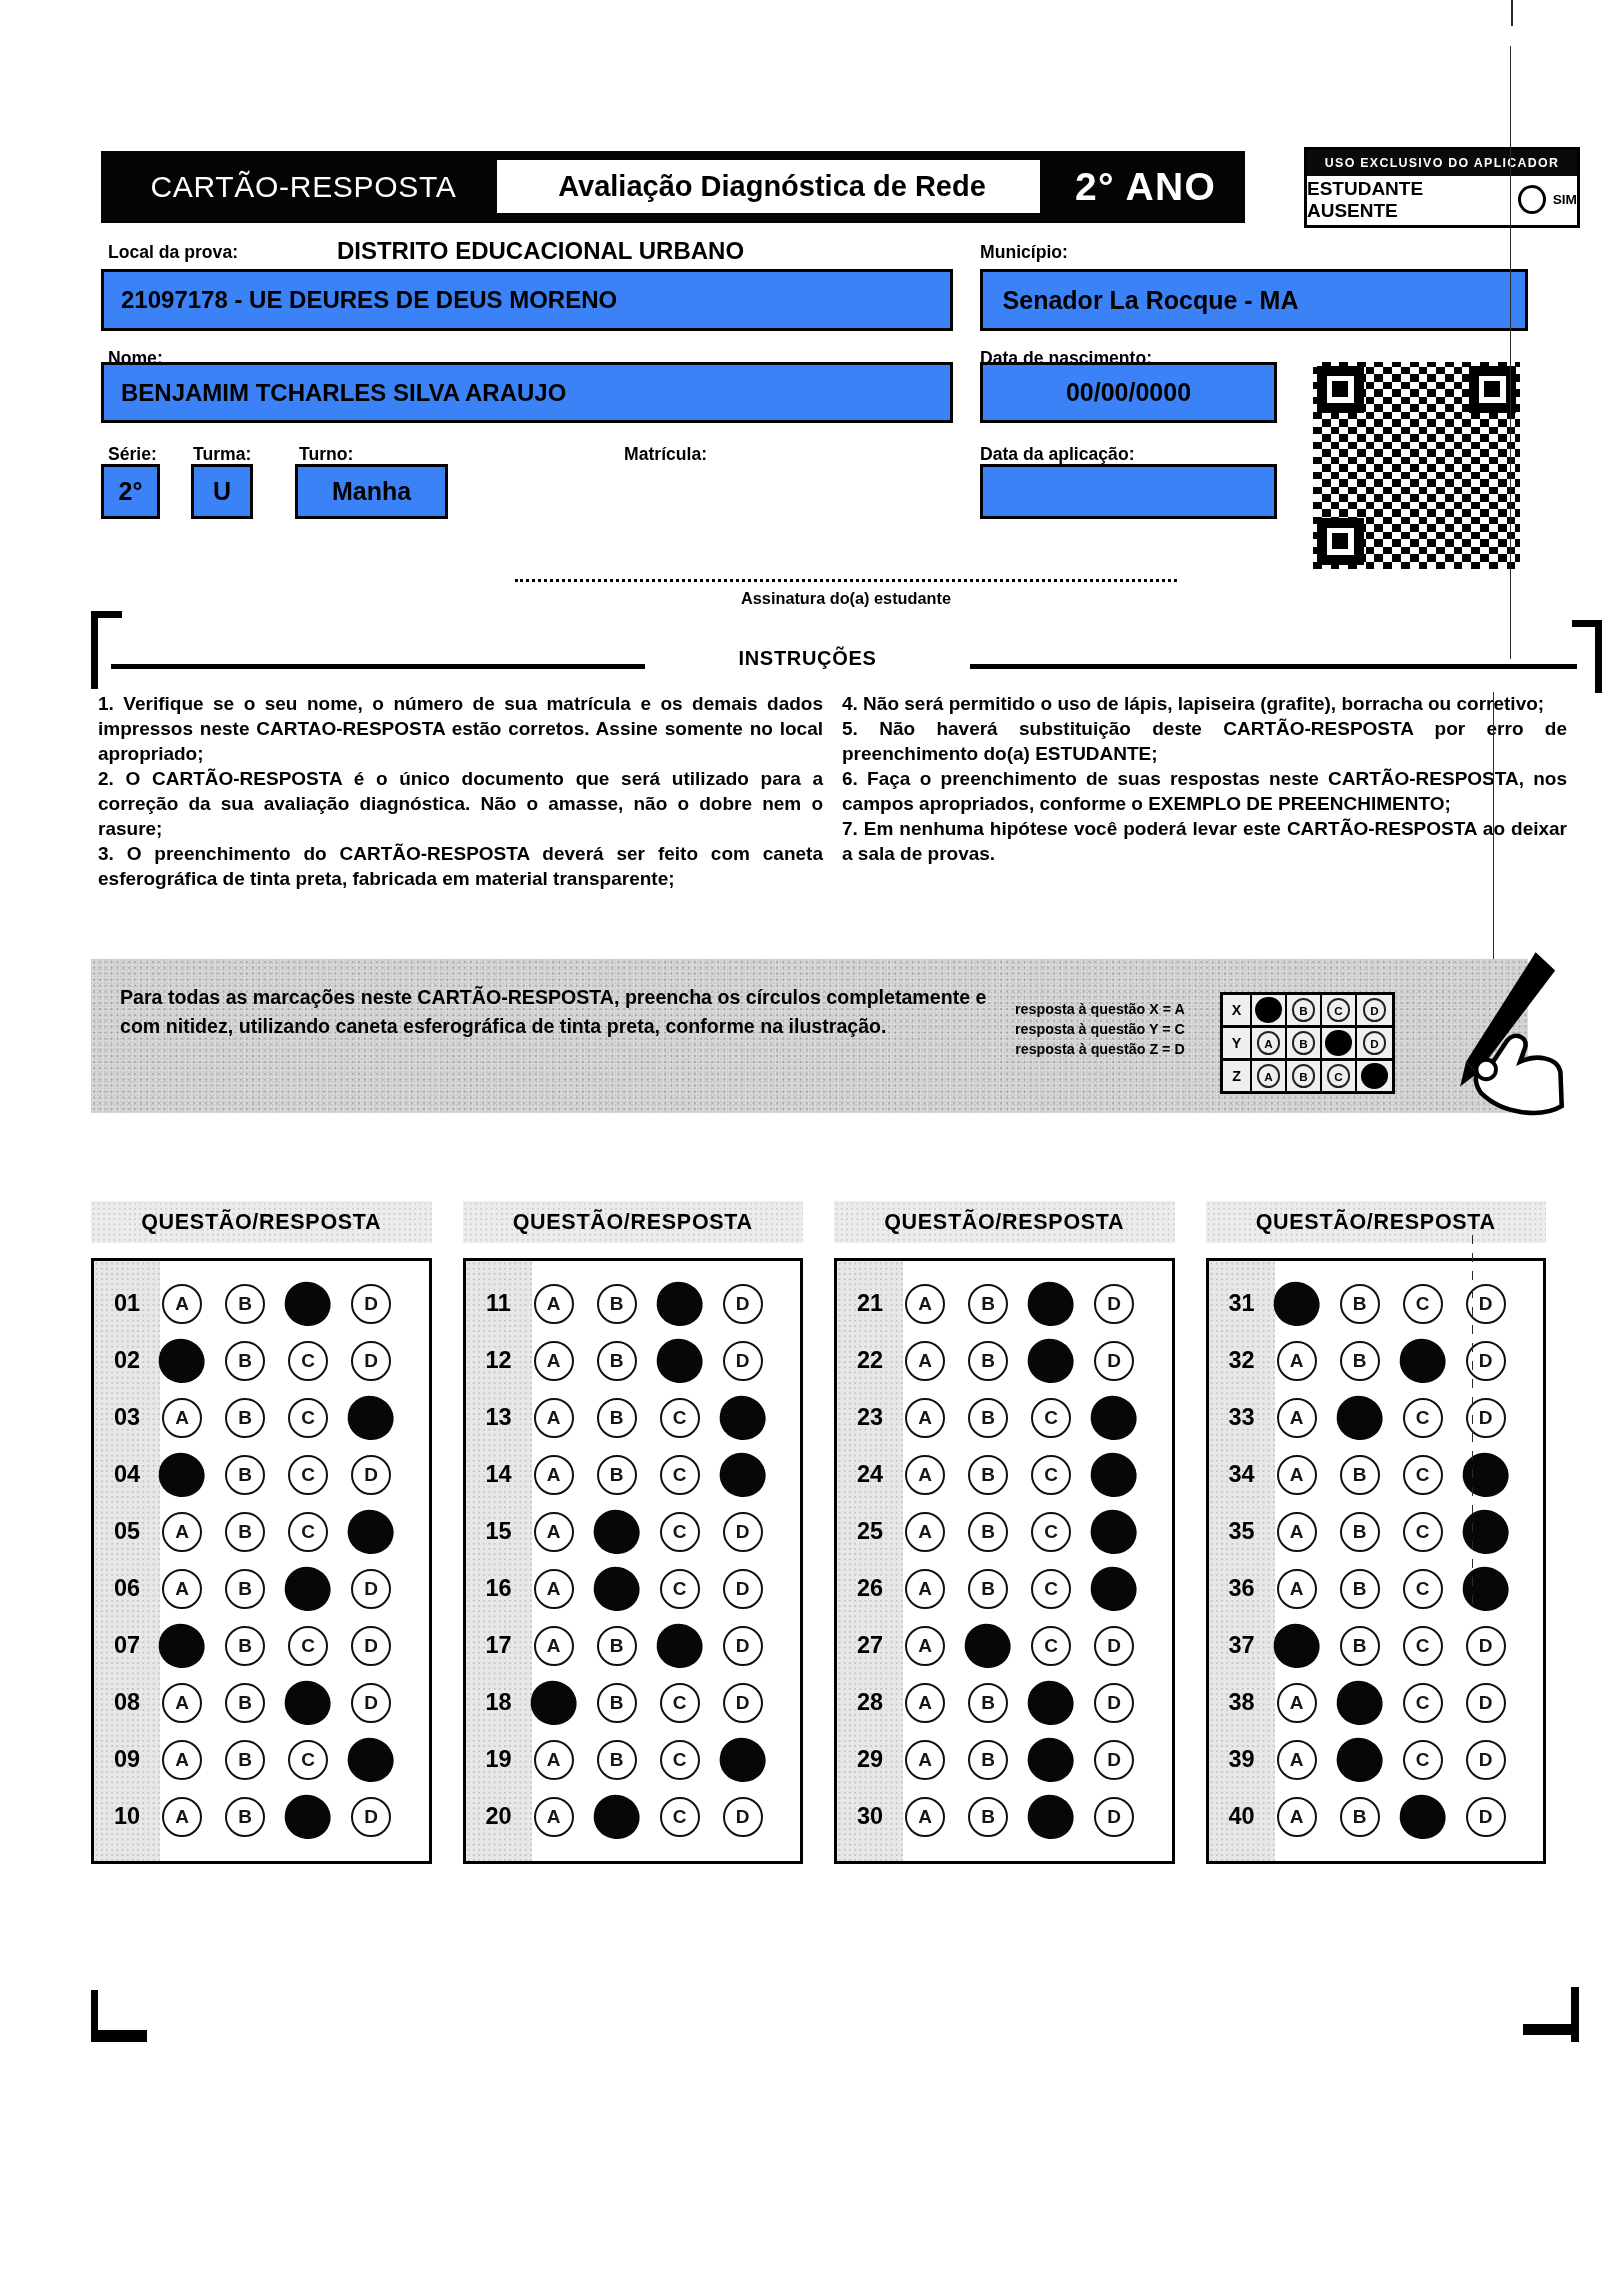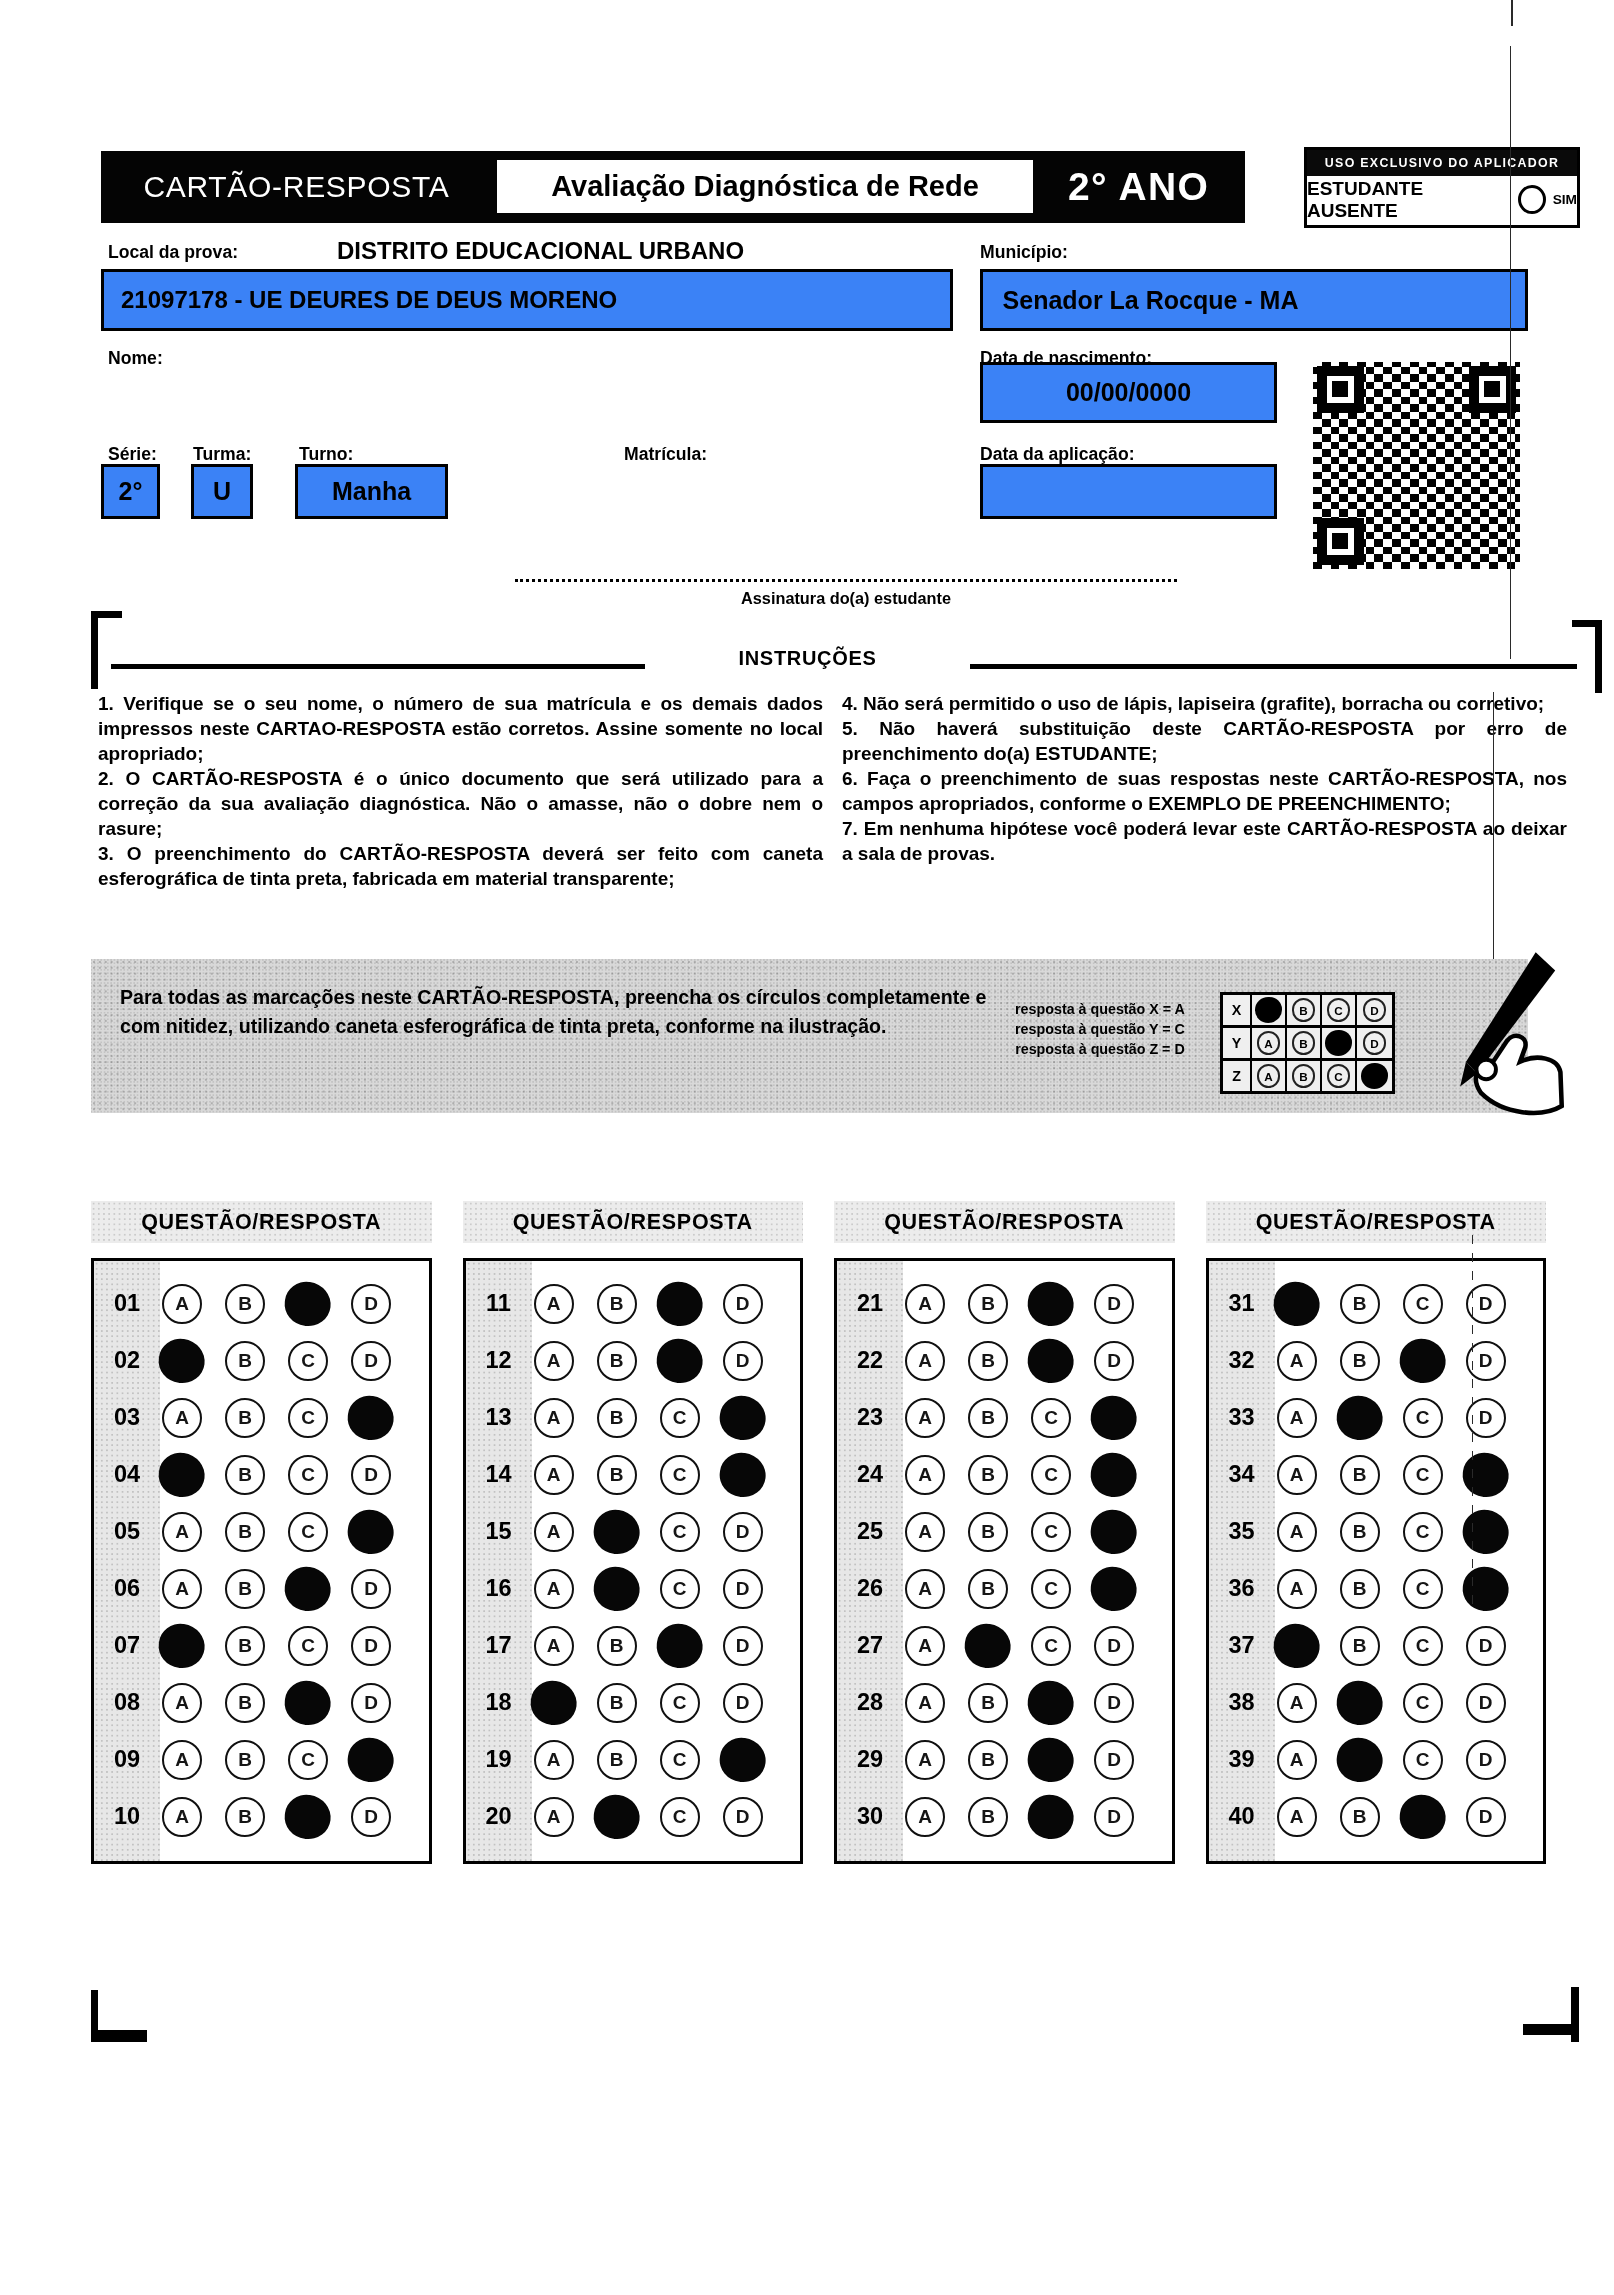--- a/index.html
+++ b/index.html
@@ -1,19 +1,19 @@
 <!DOCTYPE html>
 <html style="font-size:10.4px"><head>
 <meta charset="utf-8">
 <style>
   html,body{margin:0;padding:0;background:#fff;}
   #page{position:relative;width:1614px;height:2295px;background:#ffffff;
         font-family:"Liberation Sans",sans-serif;color:#000;overflow:hidden;}
   .abs{position:absolute;}
-  .center{display:flex;align-items:center;justify-content:center;}
+  .center{display:flex;align-items:center;justify-content:center;padding-left:7px;}
 
   
   .header-bar{left:101px;top:151px;width:1144px;height:72px;background:#040404;}
   .card-title{left:101px;top:151px;width:391px;height:72px;color:#fff;font-size:30px;letter-spacing:0.7px;}
   .exam-title-box{left:497px;top:160px;width:536px;height:53px;background:#fff;}
   .exam-title{font-size:29px;font-weight:700;}
   .grade-box{left:1032px;top:151px;width:213px;height:72px;color:#fff;font-size:39px;font-weight:700;letter-spacing:1.3px;}
   .aplicador-box{left:1304px;top:147px;width:276px;height:81px;border:3.9px solid #000;background:#fff;box-sizing:border-box;}
   .aplicador-header{height:26px;background:#0a0a0a;color:#fff;font-size:12.4px;font-weight:700;letter-spacing:1.3px;display:flex;align-items:center;justify-content:center;}
   .aplicador-body{height:47px;display:flex;align-items:center;justify-content:center;gap:6.5px;}
@@ -132,20 +132,23 @@
   <div class="abs fbox big school-box">
     <span>21097178 - UE DEURES DE DEUS MORENO</span>
   </div>
 
   <div class="abs field-label" style="left:980px;top:242px;">Município:</div>
   <div class="abs fbox big municipio-box" style="font-size:25px;">
     <span>Senador La Rocque - MA</span>
   </div>
 
   <div class="abs field-label" style="left:108px;top:348px;">Nome:</div>
+  <div class="abs fbox big nome-box">
+    <span>BENJAMIM TCHARLES SILVA ARAUJO</span>
+  </div>
 
   <div class="abs field-label" style="left:980px;top:348px;">Data de nascimento:</div>
   <div class="abs fbox big nasc-box" style="font-size:25px;">
     <span>00/00/0000</span>
   </div>
 
   <div class="abs field-label" style="left:108px;top:444px;">Série:</div>
   <div class="abs field-label" style="left:193px;top:444px;">Turma:</div>
   <div class="abs field-label" style="left:299px;top:444px;">Turno:</div>
   <div class="abs field-label" style="left:624px;top:444px;">Matrícula:</div>

